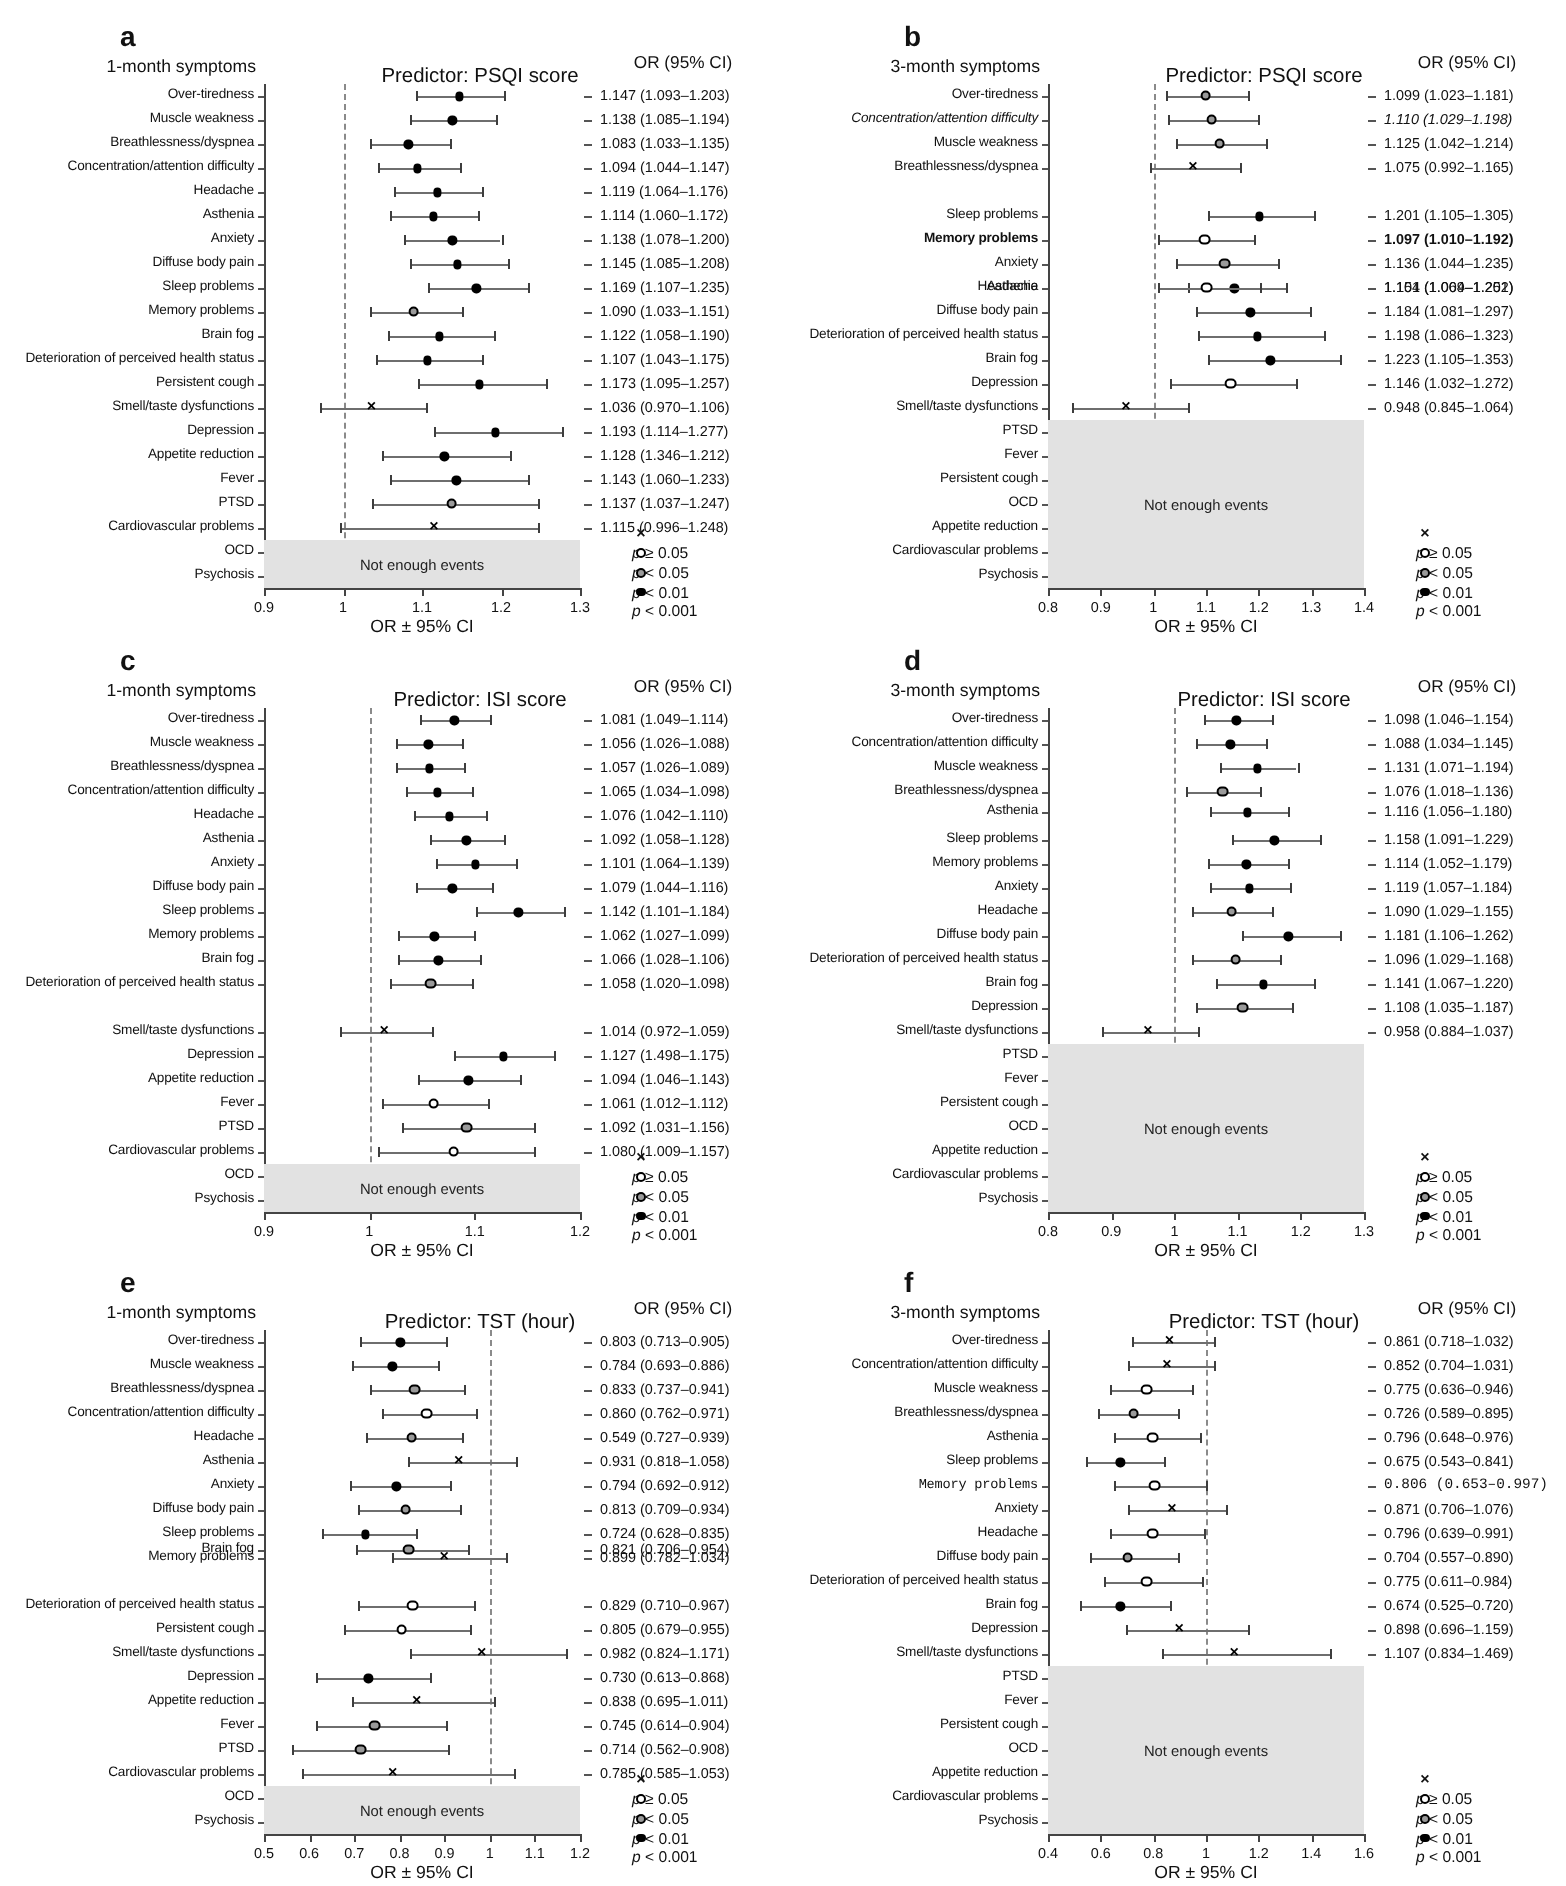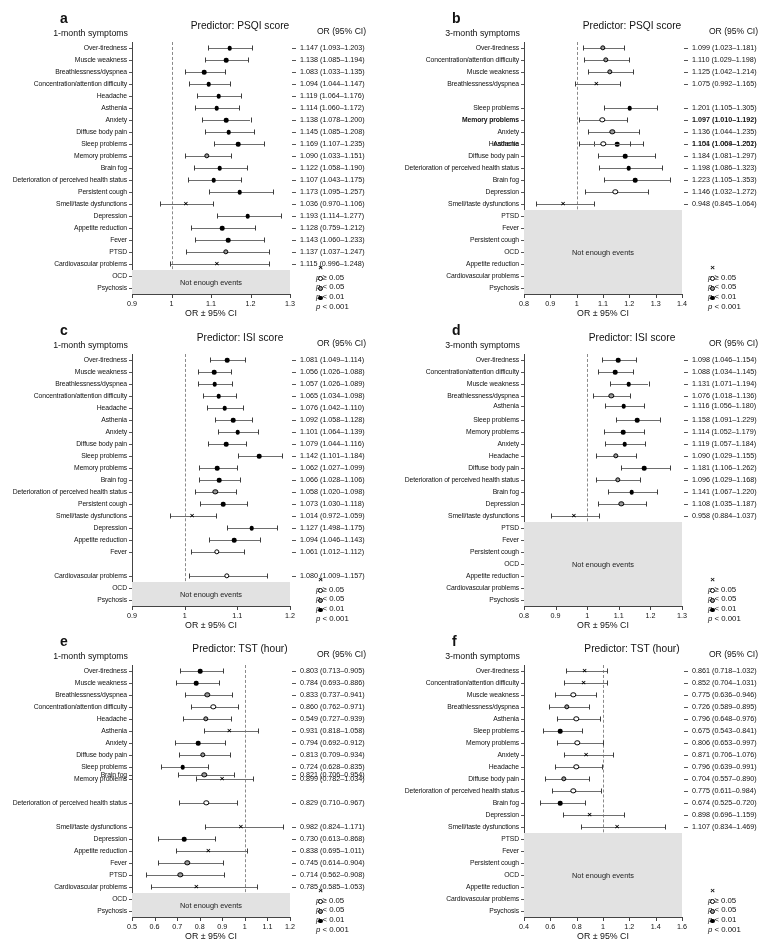--- a/index.html
+++ b/index.html
@@ -1,20 +1,20 @@
 <!DOCTYPE html>
 <html><head>
 <meta charset="utf-8">
 <style>
   html,body{margin:0;padding:0;background:#fff;}
   body{width:783px;height:943px;font-family:"Liberation Sans",sans-serif;color:#111;}
   #figure{position:relative;width:783px;height:943px;background:#fff;overflow:hidden;}
   .panel{position:absolute;width:391px;height:312px;}
   .letter{position:absolute;left:60px;top:2px;font-size:14px;font-weight:bold;}
-  .title{position:absolute;left:120px;top:12px;width:240px;text-align:center;font-size:10.2px;}
+  .title{position:absolute;left:120px;top:25px;width:240px;text-align:center;font-size:10.2px;}
   .group{position:absolute;left:0;top:20px;width:128px;text-align:right;font-size:8.8px;}
   .or-header{position:absolute;left:292px;top:18px;width:99px;text-align:center;font-size:8.6px;}
   .rows{position:absolute;left:0;top:34px;width:391px;height:252px;}
   .row{position:absolute;left:0;width:391px;height:12px;}
   .row-label{position:absolute;left:0;top:0;width:127px;height:12px;line-height:12px;text-align:right;
              font-size:6.8px;letter-spacing:-0.1px;white-space:nowrap;}
   .plot-cell{position:absolute;left:132px;top:0;width:158px;height:12px;}
   .plot-cell::before{content:"";position:absolute;left:-3px;top:50%;width:3px;height:1px;background:#555;}
   .or-cell{position:absolute;left:292px;top:0;width:99px;height:12px;line-height:12px;font-size:7.2px;
            padding-left:8px;box-sizing:border-box;white-space:nowrap;}
@@ -204,21 +204,21 @@
           <div class="or-cell has-tick">1.193 (1.114–1.277)</div>
         </div>
         <div class="row" style="top: 180px;">
           <div class="row-label">Appetite reduction</div>
           <div class="plot-cell">
             <div class="ci" style="left: 58.855px; width: 64.385px;"></div>
             <div class="cap" style="left: 58.855px;"></div>
             <div class="cap" style="left: 123.24px;"></div>
             <div class="mk f" style="left: 90.06px;"></div>
           </div>
-          <div class="or-cell has-tick">1.128 (0.759–1.212)</div>
+          <div class="or-cell has-tick">1.128 (1.346–1.212)</div>
         </div>
         <div class="row" style="top: 192px;">
           <div class="row-label">Fever</div>
           <div class="plot-cell">
             <div class="ci" style="left: 63.2px; width: 68.335px;"></div>
             <div class="cap" style="left: 63.2px;"></div>
             <div class="cap" style="left: 131.535px;"></div>
             <div class="mk f" style="left: 95.985px;"></div>
           </div>
           <div class="or-cell has-tick">1.143 (1.060–1.233)</div>
@@ -287,21 +287,21 @@
         <div class="row" style="top: 0px;">
           <div class="row-label">Over-tiredness</div>
           <div class="plot-cell">
             <div class="ci" style="left: 58.7233px; width: 41.6067px;"></div>
             <div class="cap" style="left: 58.7233px;"></div>
             <div class="cap" style="left: 100.33px;"></div>
             <div class="mk g" style="left: 78.7367px;"></div>
           </div>
           <div class="or-cell has-tick">1.099 (1.023–1.181)</div>
         </div>
-        <div class="row" style="top: 12px;">
+        <div class="row" style="top: 12px; font-style: italic;">
           <div class="row-label">Concentration/attention difficulty</div>
           <div class="plot-cell">
             <div class="ci" style="left: 60.3033px; width: 44.5033px;"></div>
             <div class="cap" style="left: 60.3033px;"></div>
             <div class="cap" style="left: 104.807px;"></div>
             <div class="mk g" style="left: 81.6333px;"></div>
           </div>
           <div class="or-cell has-tick">1.110 (1.029–1.198)</div>
         </div>
         <div class="row" style="top: 24px;">
@@ -607,30 +607,20 @@
         <div class="row" style="top: 132px;">
           <div class="row-label">Deterioration of perceived health status</div>
           <div class="plot-cell">
             <div class="ci" style="left: 63.2px; width: 41.08px;"></div>
             <div class="cap" style="left: 63.2px;"></div>
             <div class="cap" style="left: 104.28px;"></div>
             <div class="mk g" style="left: 83.2133px;"></div>
           </div>
           <div class="or-cell has-tick">1.058 (1.020–1.098)</div>
         </div>
-        <div class="row" style="top: 144px;">
-          <div class="row-label">Persistent cough</div>
-          <div class="plot-cell">
-            <div class="ci" style="left: 68.4667px; width: 46.3467px;"></div>
-            <div class="cap" style="left: 68.4667px;"></div>
-            <div class="cap" style="left: 114.813px;"></div>
-            <div class="mk f" style="left: 91.1133px;"></div>
-          </div>
-          <div class="or-cell has-tick">1.073 (1.030–1.118)</div>
-        </div>
         <div class="row" style="top: 156px;">
           <div class="row-label">Smell/taste dysfunctions</div>
           <div class="plot-cell">
             <div class="ci" style="left: 37.92px; width: 45.82px;"></div>
             <div class="cap" style="left: 37.92px;"></div>
             <div class="cap" style="left: 83.74px;"></div>
             <div class="mk x" style="left: 60.04px;">×</div>
           </div>
           <div class="or-cell has-tick">1.014 (0.972–1.059)</div>
         </div>
@@ -656,20 +646,30 @@
         </div>
         <div class="row" style="top: 192px;">
           <div class="row-label">Fever</div>
           <div class="plot-cell">
             <div class="ci" style="left: 58.9867px; width: 52.6667px;"></div>
             <div class="cap" style="left: 58.9867px;"></div>
             <div class="cap" style="left: 111.653px;"></div>
             <div class="mk o" style="left: 84.7933px;"></div>
           </div>
           <div class="or-cell has-tick">1.061 (1.012–1.112)</div>
+        </div>
+        <div class="row" style="top: 204px;">
+          <div class="row-label">PTSD</div>
+          <div class="plot-cell">
+            <div class="ci" style="left: 68.9933px; width: 65.8333px;"></div>
+            <div class="cap" style="left: 68.9933px;"></div>
+            <div class="cap" style="left: 134.827px;"></div>
+            <div class="mk g" style="left: 101.12px;"></div>
+          </div>
+          <div class="or-cell has-tick">1.092 (1.031–1.156)</div>
         </div>
         <div class="row" style="top: 216px;">
           <div class="row-label">Cardiovascular problems</div>
           <div class="plot-cell">
             <div class="ci" style="left: 57.4067px; width: 77.9467px;"></div>
             <div class="cap" style="left: 57.4067px;"></div>
             <div class="cap" style="left: 135.353px;"></div>
             <div class="mk o" style="left: 94.8px;"></div>
           </div>
           <div class="or-cell has-tick">1.080 (1.009–1.157)</div>
@@ -1033,20 +1033,30 @@
         </div>
         <div class="row" style="top: 132px;">
           <div class="row-label">Deterioration of perceived health status</div>
           <div class="plot-cell">
             <div class="ci" style="left: 47.4px; width: 58.0086px;"></div>
             <div class="cap" style="left: 47.4px;"></div>
             <div class="cap" style="left: 105.409px;"></div>
             <div class="mk o" style="left: 74.26px;"></div>
           </div>
           <div class="or-cell has-tick">0.829 (0.710–0.967)</div>
+        </div>
+        <div class="row" style="top: 144px;">
+          <div class="row-label">Persistent cough</div>
+          <div class="plot-cell">
+            <div class="ci" style="left: 40.4029px; width: 62.2971px;"></div>
+            <div class="cap" style="left: 40.4029px;"></div>
+            <div class="cap" style="left: 102.7px;"></div>
+            <div class="mk o" style="left: 68.8429px;"></div>
+          </div>
+          <div class="or-cell has-tick">0.805 (0.679–0.955)</div>
         </div>
         <div class="row" style="top: 156px;">
           <div class="row-label">Smell/taste dysfunctions</div>
           <div class="plot-cell">
             <div class="ci" style="left: 73.1314px; width: 78.3229px;"></div>
             <div class="cap" style="left: 73.1314px;"></div>
             <div class="cap" style="left: 151.454px;"></div>
             <div class="mk x" style="left: 108.794px;">×</div>
           </div>
           <div class="or-cell has-tick">0.982 (0.824–1.171)</div>
@@ -1201,21 +1211,21 @@
         <div class="row" style="top: 60px;">
           <div class="row-label">Sleep problems</div>
           <div class="plot-cell">
             <div class="ci" style="left: 18.8283px; width: 39.2367px;"></div>
             <div class="cap" style="left: 18.8283px;"></div>
             <div class="cap" style="left: 58.065px;"></div>
             <div class="mk f" style="left: 36.2083px;"></div>
           </div>
           <div class="or-cell has-tick">0.675 (0.543–0.841)</div>
         </div>
-        <div class="row" style="top: 72px;">
+        <div class="row" style="top: 72px; font-family: Liberation Mono, monospace;">
           <div class="row-label">Memory problems</div>
           <div class="plot-cell">
             <div class="ci" style="left: 33.3117px; width: 45.2933px;"></div>
             <div class="cap" style="left: 33.3117px;"></div>
             <div class="cap" style="left: 78.605px;"></div>
             <div class="mk o" style="left: 53.4567px;"></div>
           </div>
           <div class="or-cell has-tick">0.806 (0.653–0.997)</div>
         </div>
         <div class="row" style="top: 84px;">

